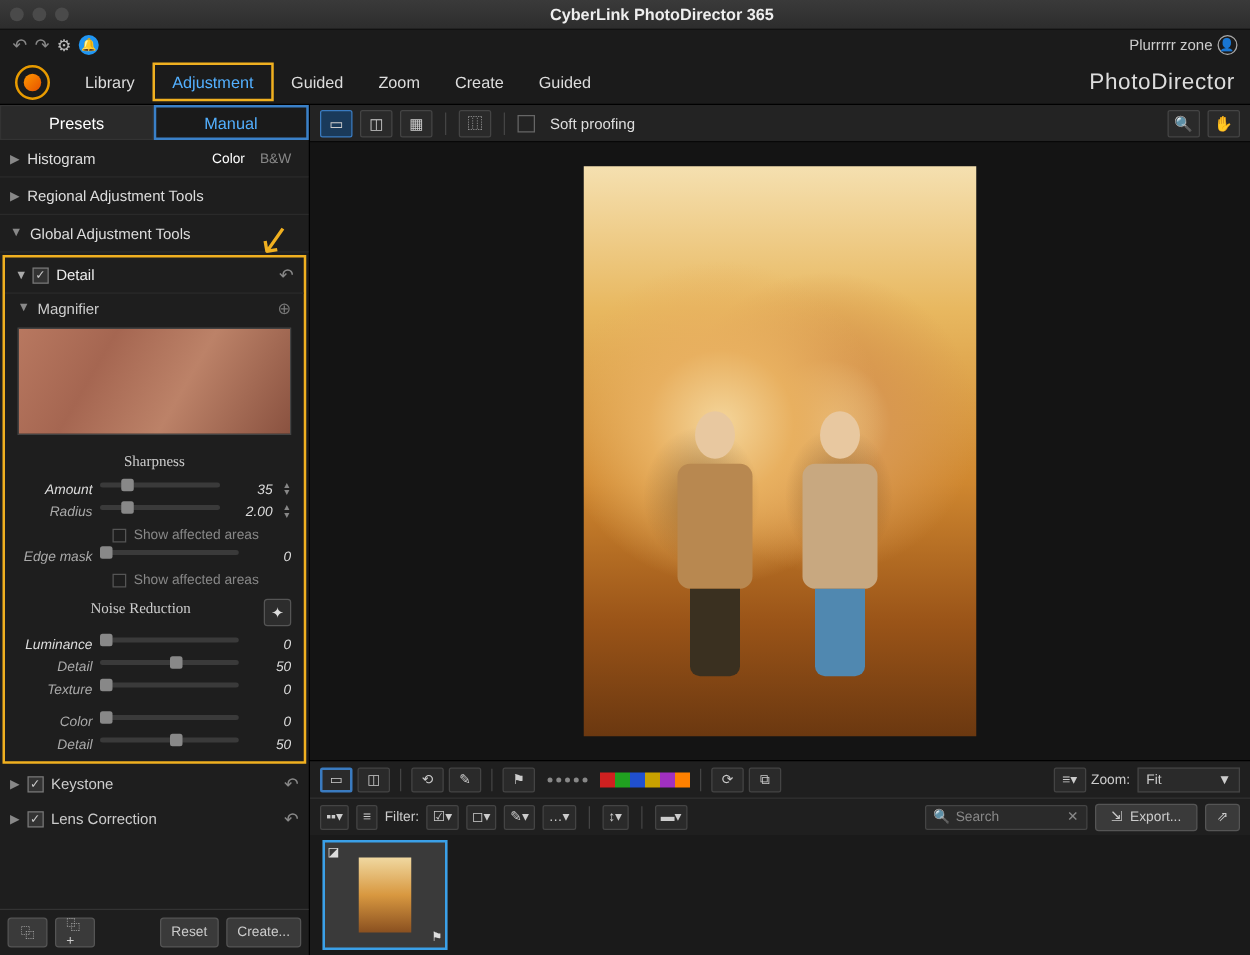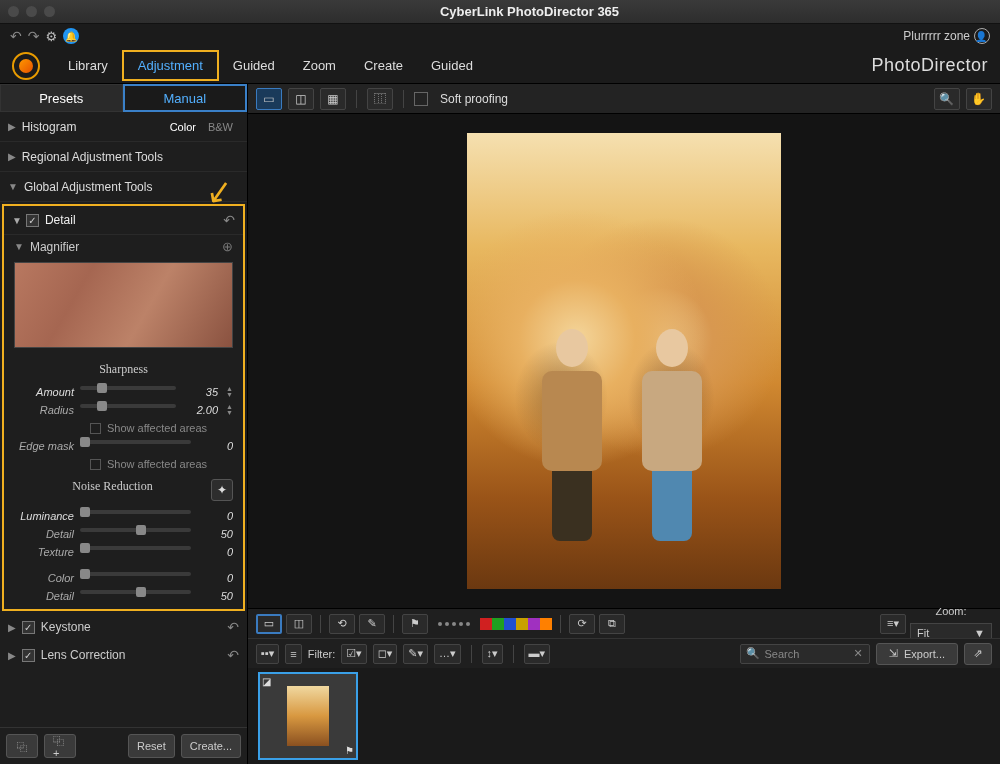--- a/index.html
+++ b/index.html
@@ -174,21 +174,21 @@
 .under-canvas-bar {
   height:30px;background:#1f1f1f;border-top:1px solid #000;
   display:flex;align-items:center;padding:0 8px;gap:4px;
 }
 .ucb-btn { width:26px;height:20px;border:1px solid #444;background:#2a2a2a;display:flex;align-items:center;justify-content:center;font-size:11px;color:#ccc;border-radius:2px; }
 .ucb-btn.active { border:2px solid #3a7bc0; }
 .stars-dots { display:flex;gap:3px;margin:0 6px; }
 .stars-dots span { width:4px;height:4px;background:#888;border-radius:50%; }
 .color-swatches { display:flex;gap:0; }
 .color-swatches span { width:12px;height:12px; }
-.zoom-box { display:flex;align-items:center;gap:6px;margin-left:auto;font-size:11px;flex-direction:column; }
+.zoom-box { display:flex;align-items:center;gap:6px;margin-left:auto;font-size:11px; }
 .zoom-select { width:82px;height:20px;background:#2a2a2a;border:1px solid #444;color:#ccc;font-size:11px;padding:0 6px;display:flex;align-items:center;justify-content:space-between; }
 
 .filter-bar {
   height:30px;background:#1f1f1f;border-top:1px solid #333;
   display:flex;align-items:center;padding:0 8px;gap:6px;font-size:11px;
 }
 .filter-btn { height:20px;padding:0 4px;background:#2a2a2a;border:1px solid #444;display:flex;align-items:center;gap:3px;color:#ccc;border-radius:2px; }
 .search-box { width:130px;height:20px;background:#2a2a2a;border:1px solid #444;display:flex;align-items:center;padding:0 6px;color:#888;gap:4px;border-radius:2px; }
 .search-box .x { margin-left:auto;color:#888; }
 .export-btn { height:22px;padding:0 12px;background:#3a3a3a;border:1px solid #555;color:#ccc;display:flex;align-items:center;gap:6px;border-radius:3px; }

